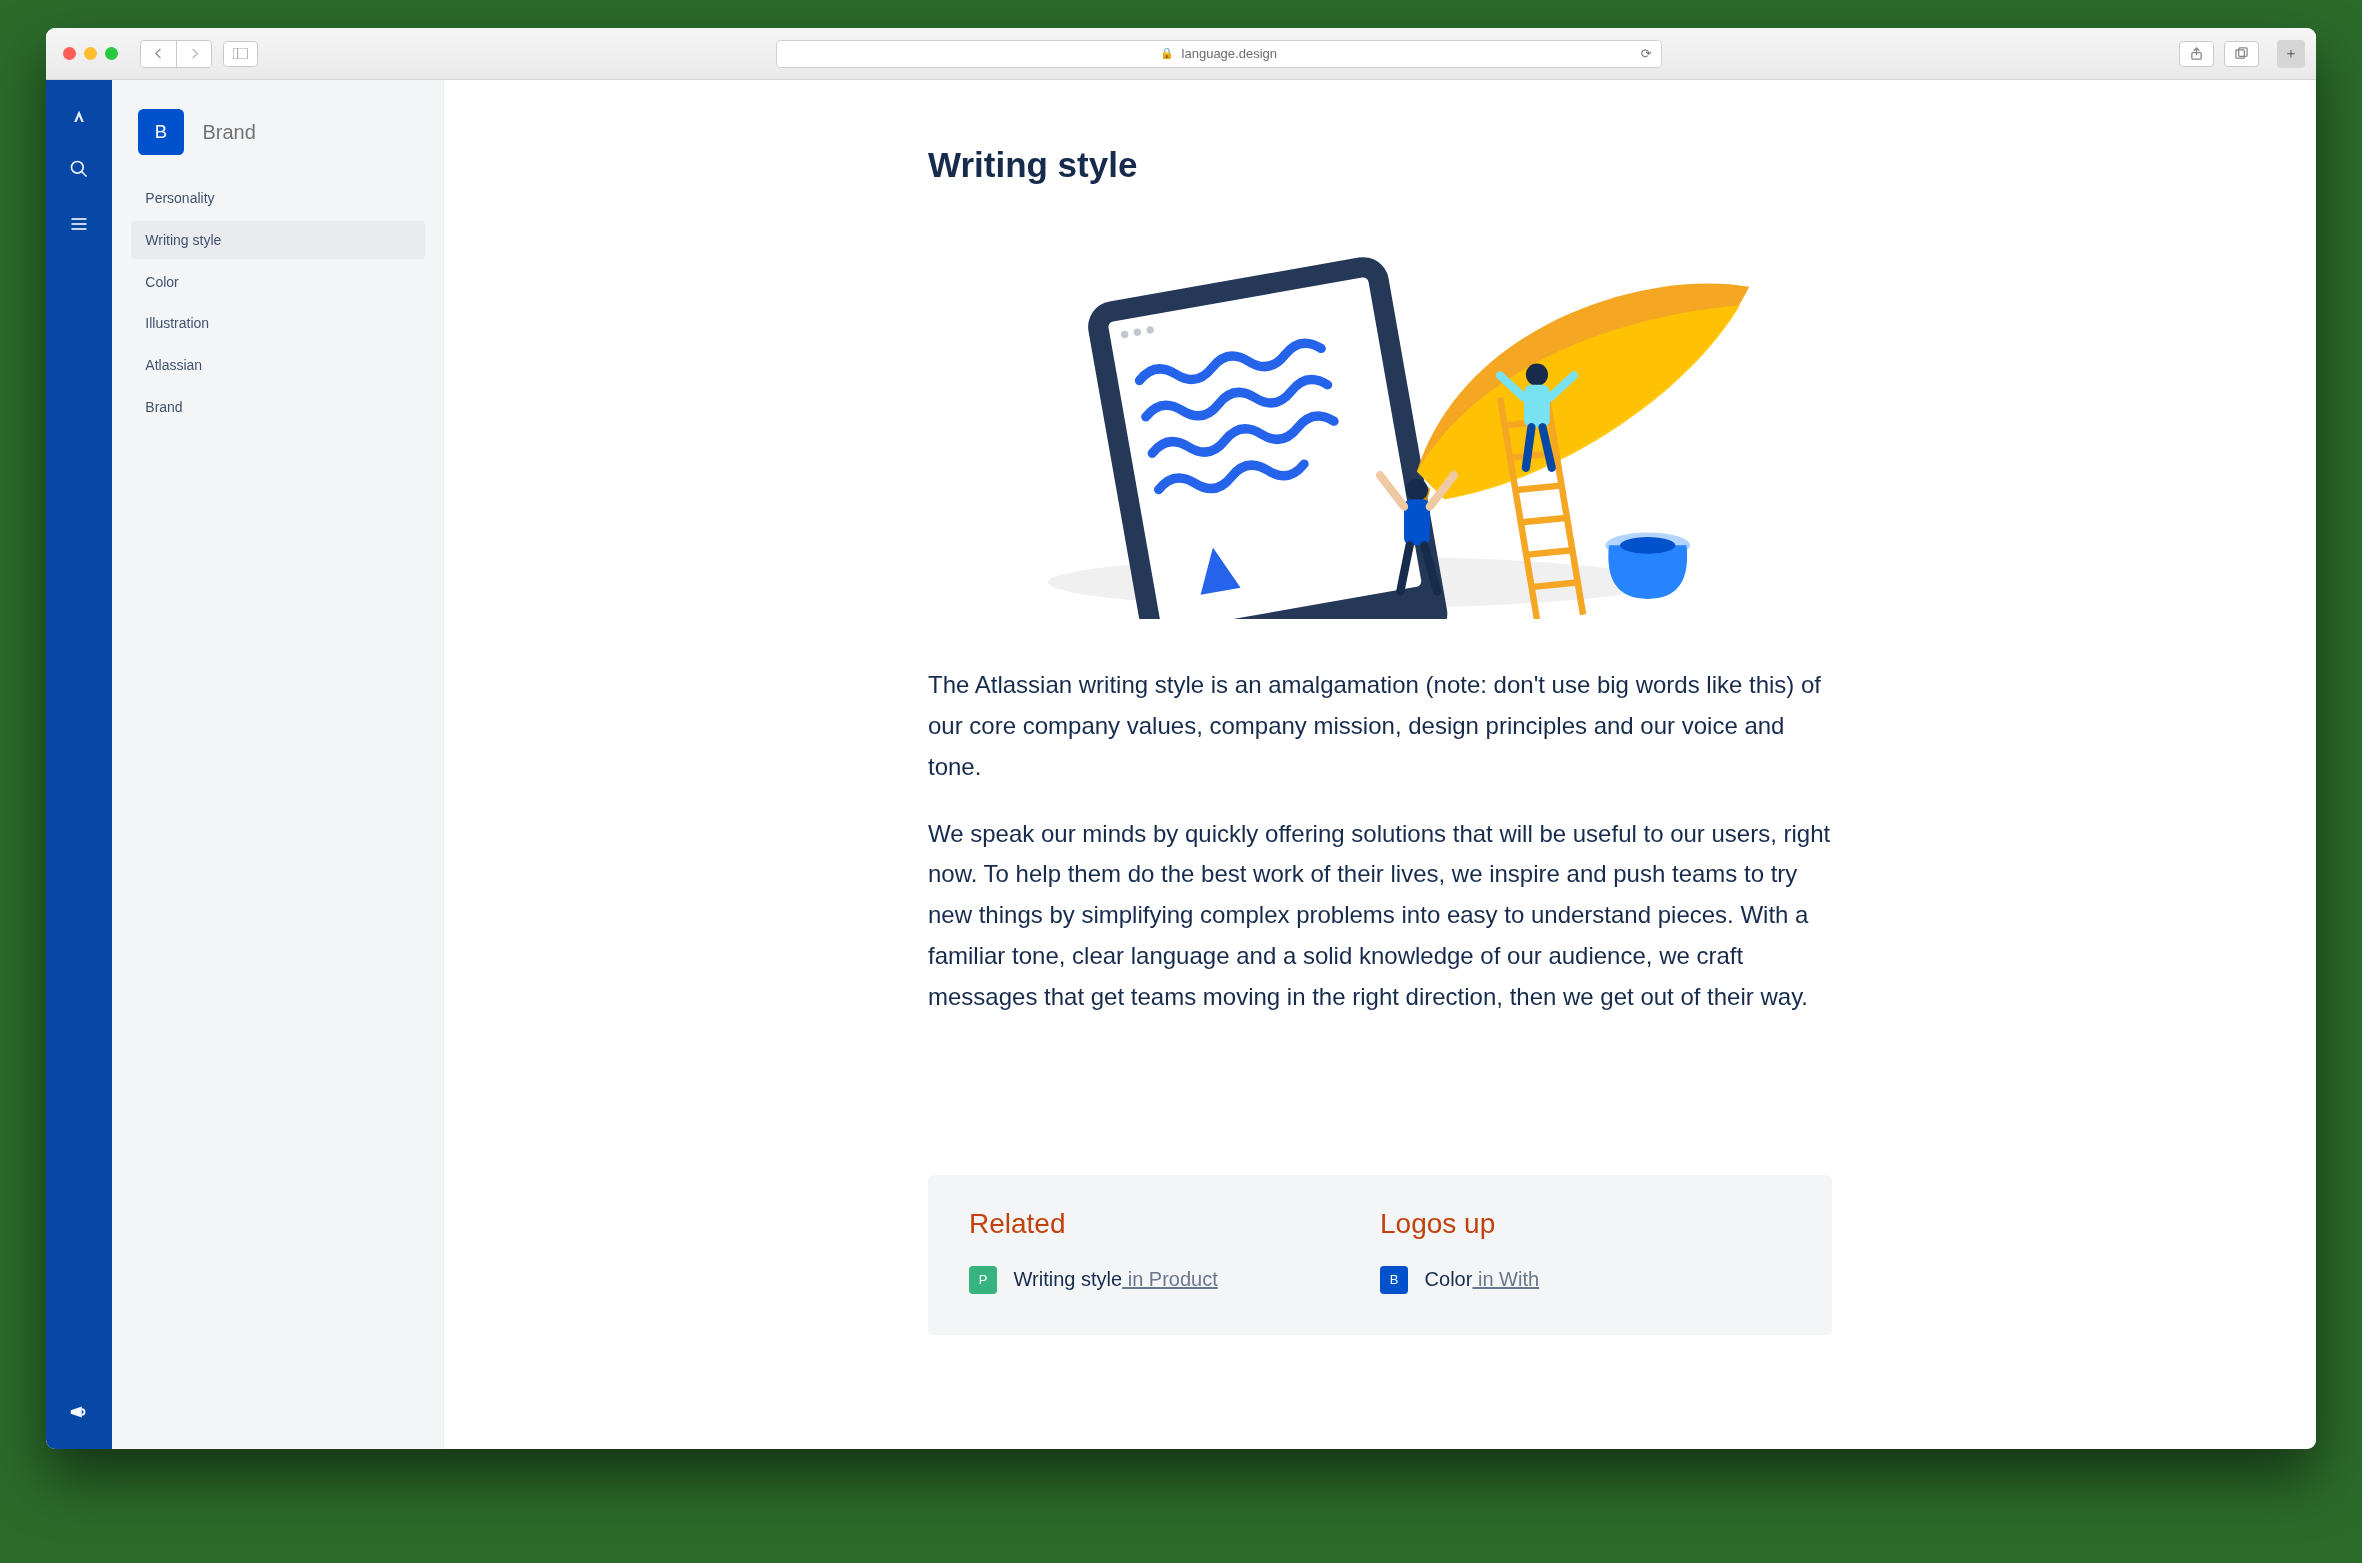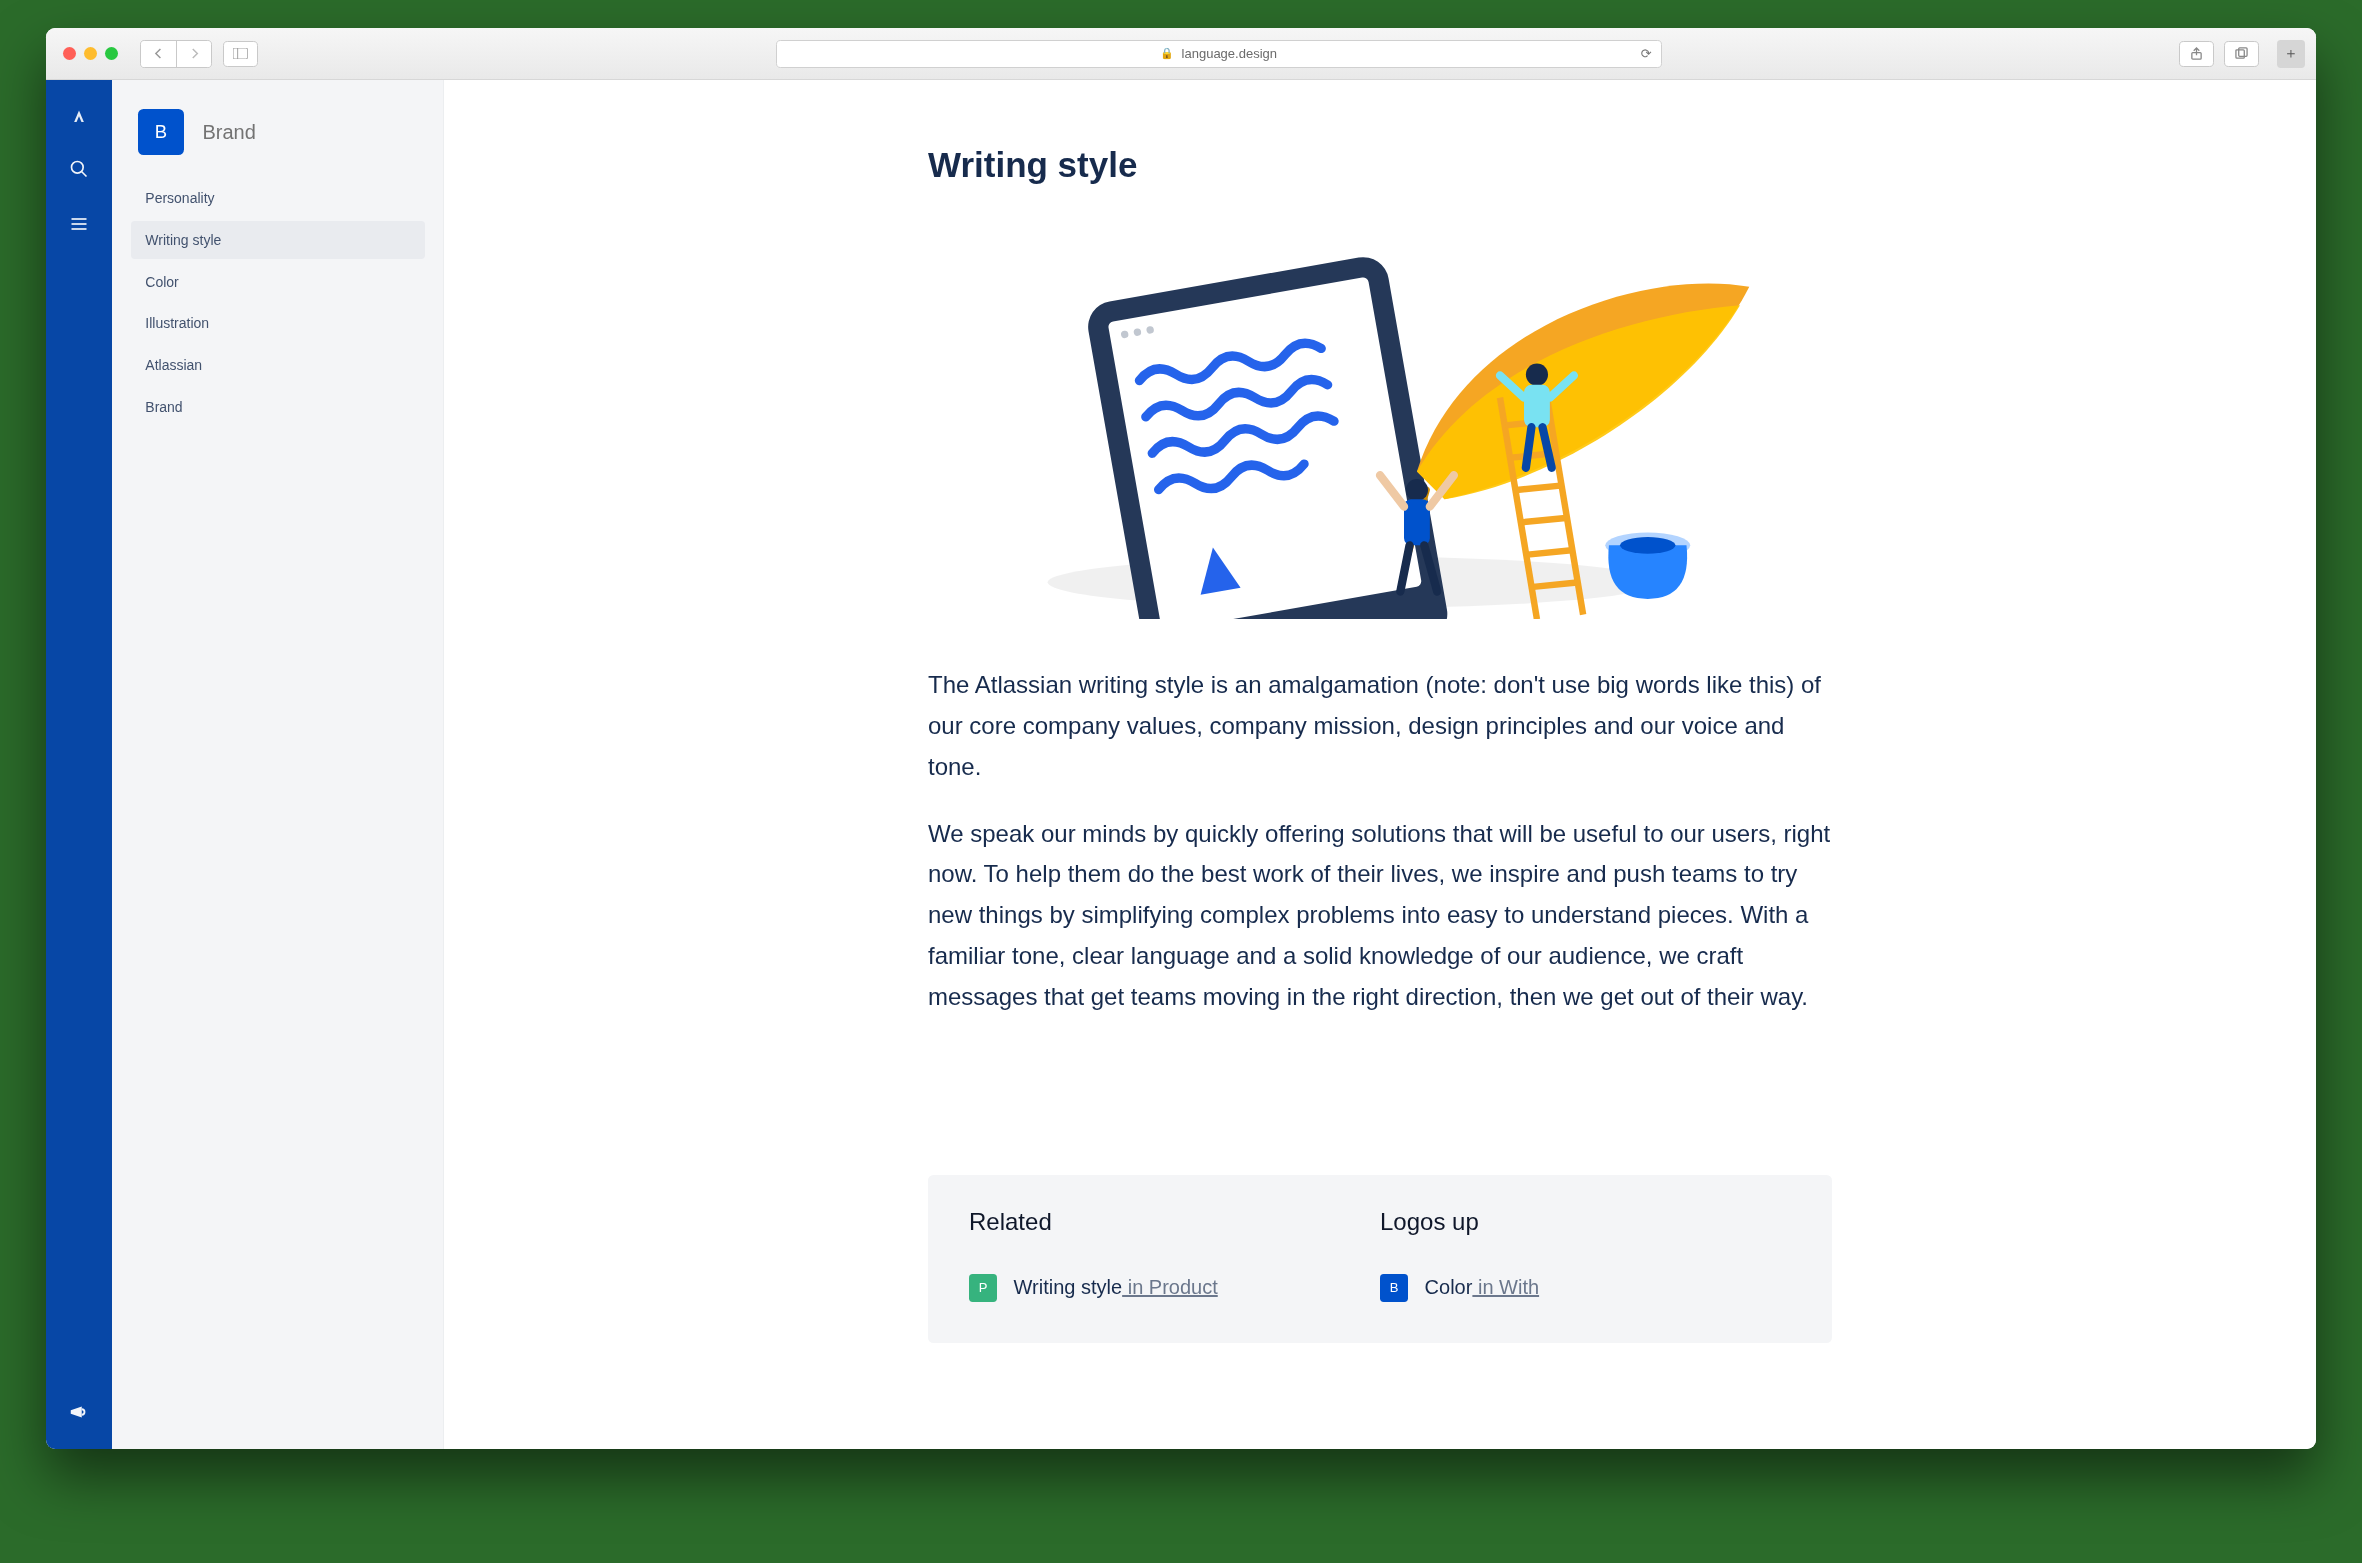--- a/index.html
+++ b/index.html
@@ -149,21 +149,21 @@
   }
 
   .footer-links {
     background:#F4F5F7;
     border-radius:5.5px;
     margin-top:157px;
     padding:33px 41px 41px 41px;
     display:flex;
   }
   .fl-col { flex:1; }
-  .fl-col h3 { font-size:24px; font-weight:500; color:#0f172a; margin-bottom:38px; }
+  .fl-col h3 { font-size:28px; font-weight:500; color:#c2410c; margin-bottom:26px; }
   .fl-link { display:flex; align-items:center; gap:16.6px; font-size:20px; color:#172B4D; }
   .fl-link .mini-badge { width:28px; height:28px; border-radius:3.7px; color:#fff; display:flex; align-items:center; justify-content:center; font-size:13px; font-weight:500; }
   .mini-badge.p { background:#36B37E; }
   .mini-badge.b { background:#0052CC; }
   .fl-link .muted { color:#6B778C;text-decoration:underline; }
 
 </style>
 </head>
 <body>
 

